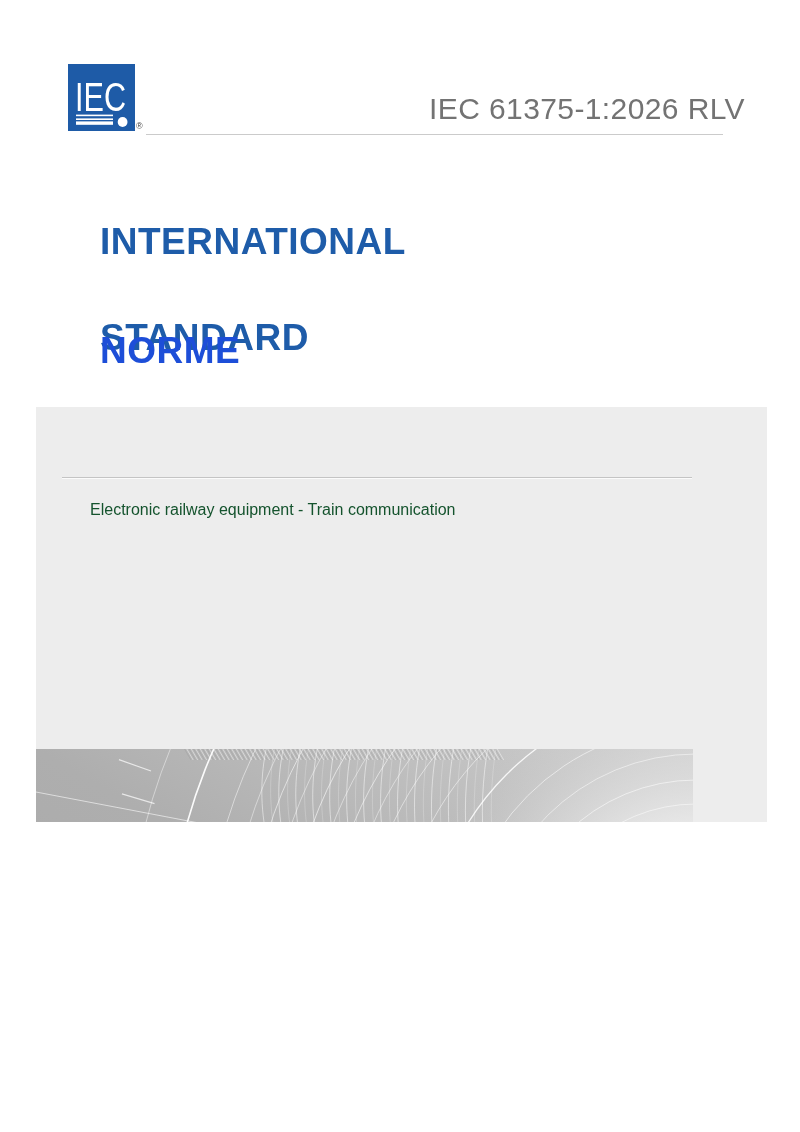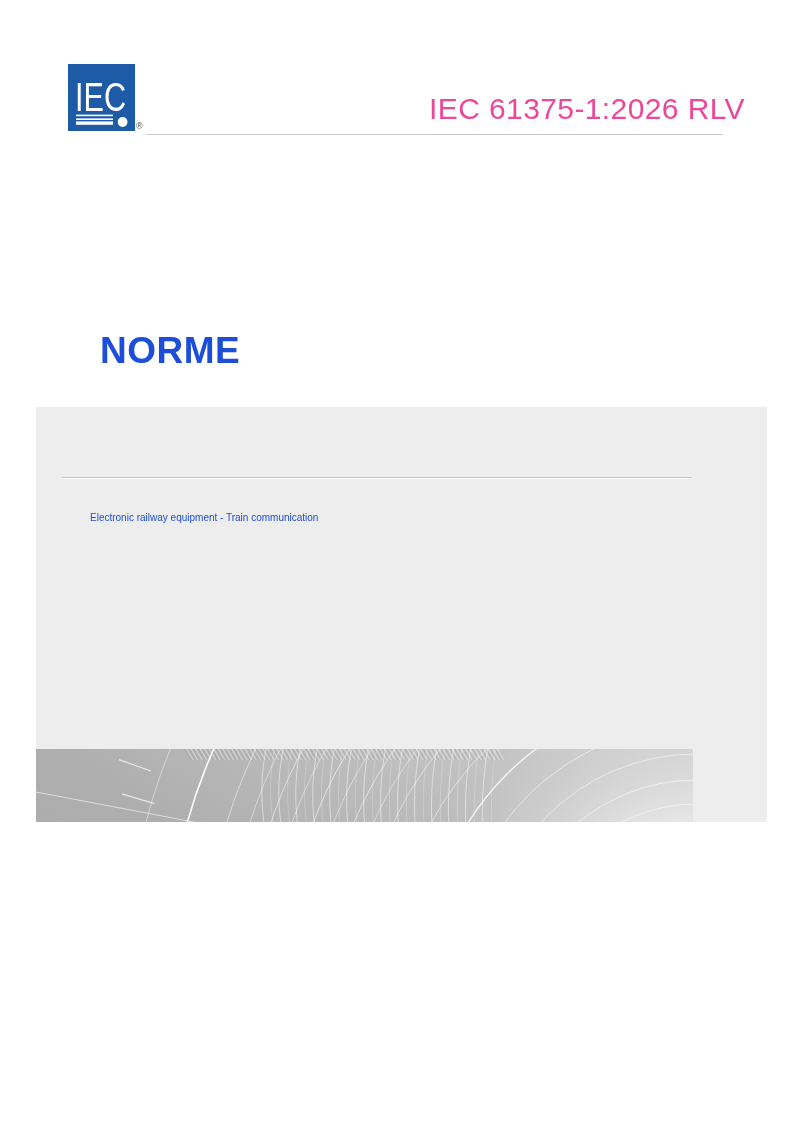--- a/index.html
+++ b/index.html
@@ -4,34 +4,34 @@
 <style>
   html,body{margin:0;padding:0;background:#ffffff;}
   .page{position:relative;width:800px;height:822px;background:#ffffff;overflow:hidden;
         font-family:"Liberation Sans",sans-serif;}
 
   
   .logo{position:absolute;left:68px;top:64px;width:67px;height:67px;}
   .reg-mark{position:absolute;left:136px;top:121px;font-size:9px;color:#4a4a4a;}
   .header-rule{position:absolute;left:146px;top:134px;width:577px;height:1px;background:#cbcbcb;}
   .doc-code{position:absolute;right:55px;top:92px;font-size:30px;letter-spacing:.4px;
-            color:#ec4899;white-space:nowrap;}
+            color:#737373;white-space:nowrap;}
 
   
   .heading{position:absolute;left:100px;font-weight:bold;font-size:37px;letter-spacing:.5px;
            white-space:pre-line;}
   .heading-en{top:170px;line-height:48px;color:#1e5ca9;}
   .heading-fr{top:288px;line-height:42px;color:#1d4ed8;}
   .heading div{margin:0;}
 
   
   .panel{position:absolute;left:36px;top:407px;width:731px;height:725px;background:#ededed;}
   .panel-divider{position:absolute;left:26px;top:70px;width:630px;height:0;
                  border-top:1px solid #c4c4c4;border-bottom:1px solid #fbfbfb;}
-  .doc-title{position:absolute;left:54px;top:98px;font-size:10px;line-height:26.5px;color:#1d4ed8;}
+  .doc-title{position:absolute;left:54px;top:90px;font-size:16px;line-height:26.5px;color:#14532d;}
 
   
   .artwork{position:absolute;left:0;top:342px;width:657px;height:383px;display:block;}
 </style>
 </head>
 <body>
 
 <div class="page">
 
   <svg class="logo" viewBox="0 0 67 67">
@@ -41,20 +41,24 @@
     <rect x="8" y="54.4" width="37" height="1.6" fill="#ffffff"></rect>
     <rect x="8" y="57.4" width="37" height="3.4" fill="#ffffff"></rect>
     <circle cx="54.6" cy="58" r="4.9" fill="#ffffff"></circle>
   </svg>
   <span class="reg-mark">®</span>
 
   <div class="header-rule"></div>
 
   <div class="doc-code">IEC 61375-1:2026 RLV</div>
 
+  <div class="heading heading-en">
+    <div>INTERNATIONAL</div>
+    <div>STANDARD</div>
+  </div>
   <div class="heading heading-fr">
     <div>NORME</div>
     <div>INTERNATIONALE</div>
   </div>
 
   <div class="panel">
     <div class="panel-divider"></div>
     <div class="doc-title">
       <div>Electronic railway equipment - Train communication</div>
     </div>

